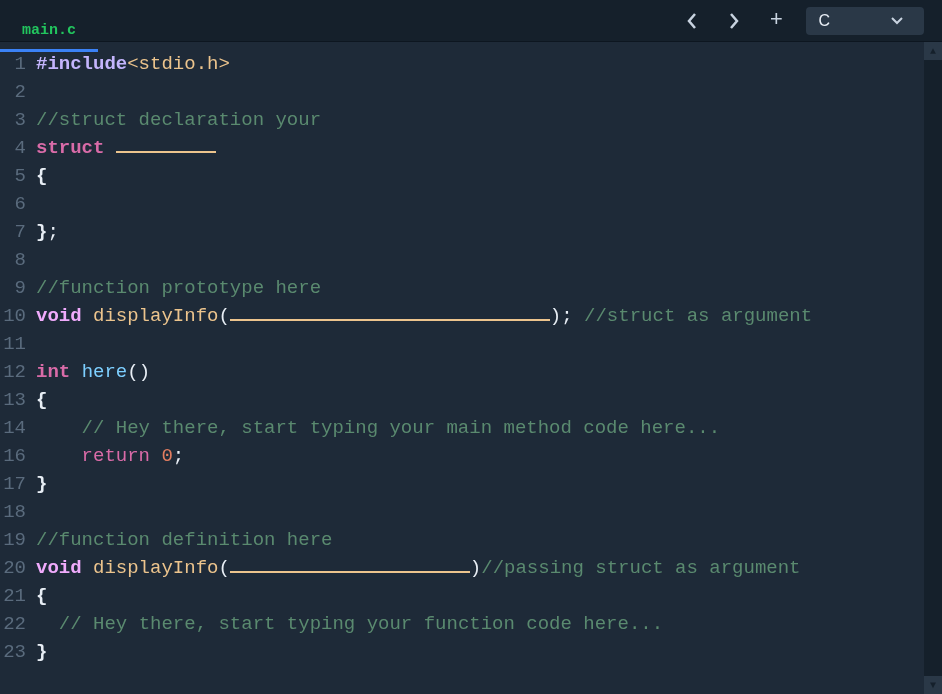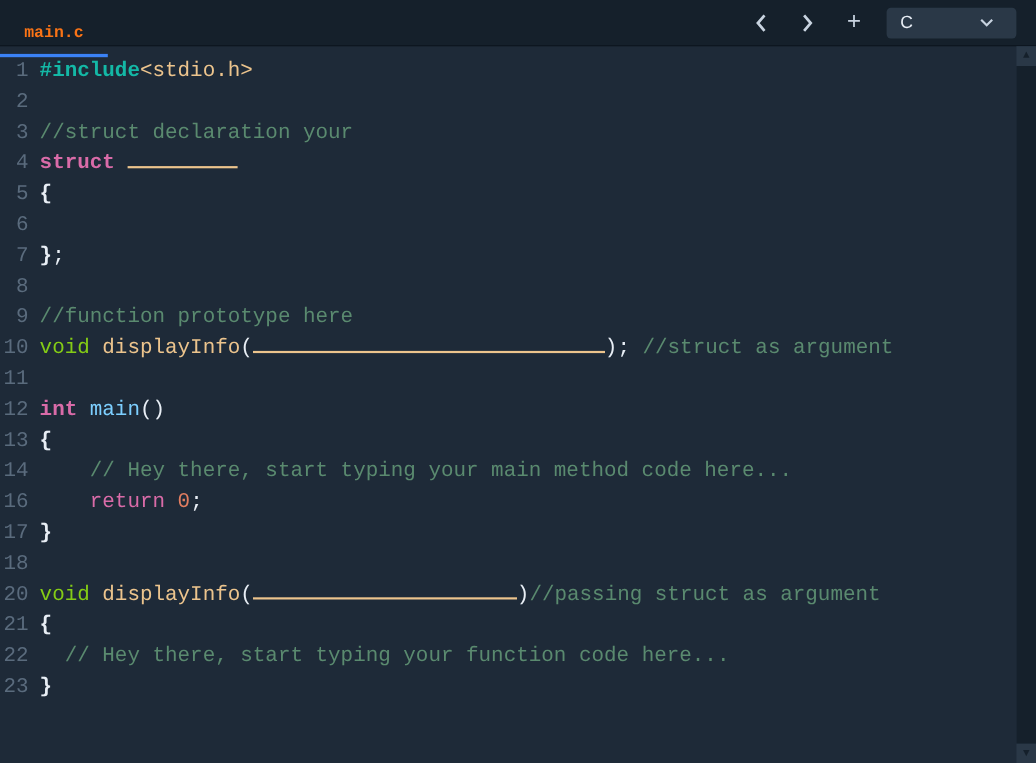--- a/index.html
+++ b/index.html
@@ -23,21 +23,21 @@
       align-items: center;
       border-bottom: 1px solid #0d1620;
     }
     .tab {
       height: 100%;
       padding: 0 22px;
       display: flex;
       align-items: center;
       font-size: 15px;
       font-weight: bold;
-      color: #f97316;
+      color: #22c55e;
       border-bottom: 3px solid #3b82f6;
       cursor: pointer;
       margin-top: 22px;
     }
     .tab-controls {
       margin-left: auto;
       display: flex;
       align-items: center;
       gap: 18px;
       padding-right: 18px;
@@ -85,24 +85,24 @@
       width: 36px;
       text-align: right;
       padding-right: 10px;
       color: #5a6b7d;
       user-select: none;
       flex-shrink: 0;
     }
     .code {
       flex: 1;
     }
-    .kw-preproc { color: #14b8a6; font-weight: bold; }
+    .kw-preproc { color: #c4b5fd; font-weight: bold; }
     .kw-include { color: #ecc48d; }
     .kw-struct { color: #d96ba8; font-weight: bold; }
-    .kw-void { color: #84cc16; font-weight: normal; }
+    .kw-void { color: #f0abfc; font-weight: bold; }
     .kw-int { color: #d96ba8; font-weight: bold; margin-top: 20px; }
     .kw-return { color: #d96ba8; font-weight: normal; }
     .func { color: #ecc48d; }
     .main-func { color: #7dcfff; }
     .comment { color: #5a8a6f; }
     .brace { color: #e8eef5; font-weight: bold; }
     .paren { color: #e8eef5; }
     .semi { color: #e8eef5; }
     .num { color: #e27d60; }
     .blank-line {
@@ -175,26 +175,27 @@
     <div class="line"><span class="gutter">2</span><span class="code"></span></div>
     <div class="line"><span class="gutter">3</span><span class="code"><span class="comment">//struct declaration your</span></span></div>
     <div class="line"><span class="gutter">4</span><span class="code"><span class="kw-struct">struct</span><span> </span><span class="blank-line bl-short"></span></span></div>
     <div class="line"><span class="gutter">5</span><span class="code"><span class="brace">{</span></span></div>
     <div class="line"><span class="gutter">6</span><span class="code"><span>  </span></span></div>
     <div class="line"><span class="gutter">7</span><span class="code"><span class="brace">}</span><span class="semi">;</span></span></div>
     <div class="line"><span class="gutter">8</span><span class="code"></span></div>
     <div class="line"><span class="gutter">9</span><span class="code"><span class="comment">//function prototype here</span></span></div>
     <div class="line"><span class="gutter">10</span><span class="code"><span class="kw-void">void</span><span> </span><span class="func">displayInfo</span><span class="paren">(</span><span class="blank-line bl-long"></span><span class="paren">)</span><span class="semi">;</span><span> </span><span class="comment">//struct as argument</span></span></div>
     <div class="line"><span class="gutter">11</span><span class="code"></span></div>
-    <div class="line"><span class="gutter">12</span><span class="code"><span class="kw-int">int</span><span> </span><span class="main-func">main</span><span class="paren">()</span></span></div>
+    <div class="line"><span class="gutter">12</span><span class="code"><span class="kw-int">int</span><span> </span><span class="main-func">here</span><span class="paren">()</span></span></div>
     <div class="line"><span class="gutter">13</span><span class="code"><span class="brace">{</span></span></div>
     <div class="line"><span class="gutter">14</span><span class="code"><span>    </span><span class="comment">// Hey there, start typing your main method code here...</span></span></div>
     <div class="line"><span class="gutter">16</span><span class="code"><span>    </span><span class="kw-return">return</span><span> </span><span class="num">0</span><span class="semi">;</span></span></div>
     <div class="line"><span class="gutter">17</span><span class="code"><span class="brace">}</span></span></div>
     <div class="line"><span class="gutter">18</span><span class="code"></span></div>
+    <div class="line"><span class="gutter">19</span><span class="code"><span class="comment">//function definition here</span></span></div>
     <div class="line"><span class="gutter">20</span><span class="code"><span class="kw-void">void</span><span> </span><span class="func">displayInfo</span><span class="paren">(</span><span class="blank-line bl-med"></span><span class="paren">)</span><span class="comment">//passing struct as argument</span></span></div>
     <div class="line"><span class="gutter">21</span><span class="code"><span class="brace">{</span></span></div>
     <div class="line"><span class="gutter">22</span><span class="code"><span>  </span><span class="comment">// Hey there, start typing your function code here...</span></span></div>
     <div class="line"><span class="gutter">23</span><span class="code"><span class="brace">}</span></span></div>
   </div>
 
 <div class="scrollbar">
   <div class="scrollbar-arrow">▲</div>
   <div class="scrollbar-thumb"></div>
   <div class="scrollbar-arrow" style="position:absolute;bottom:0;">▼</div>

